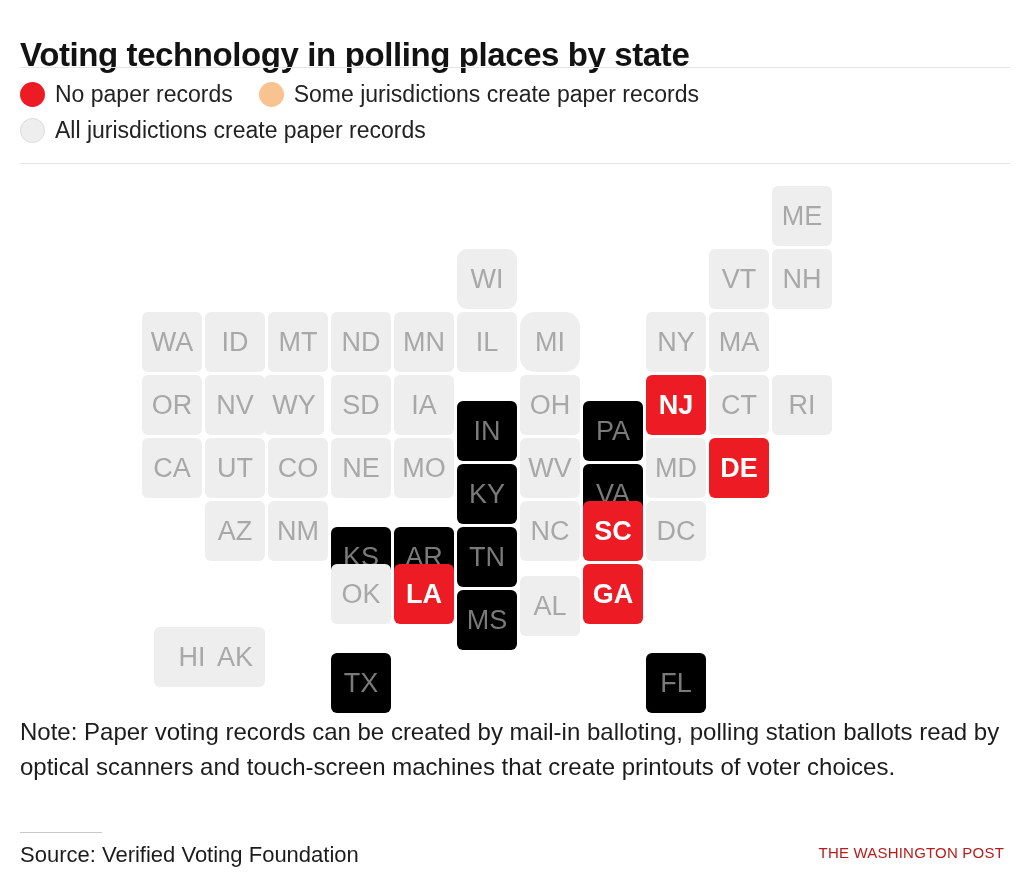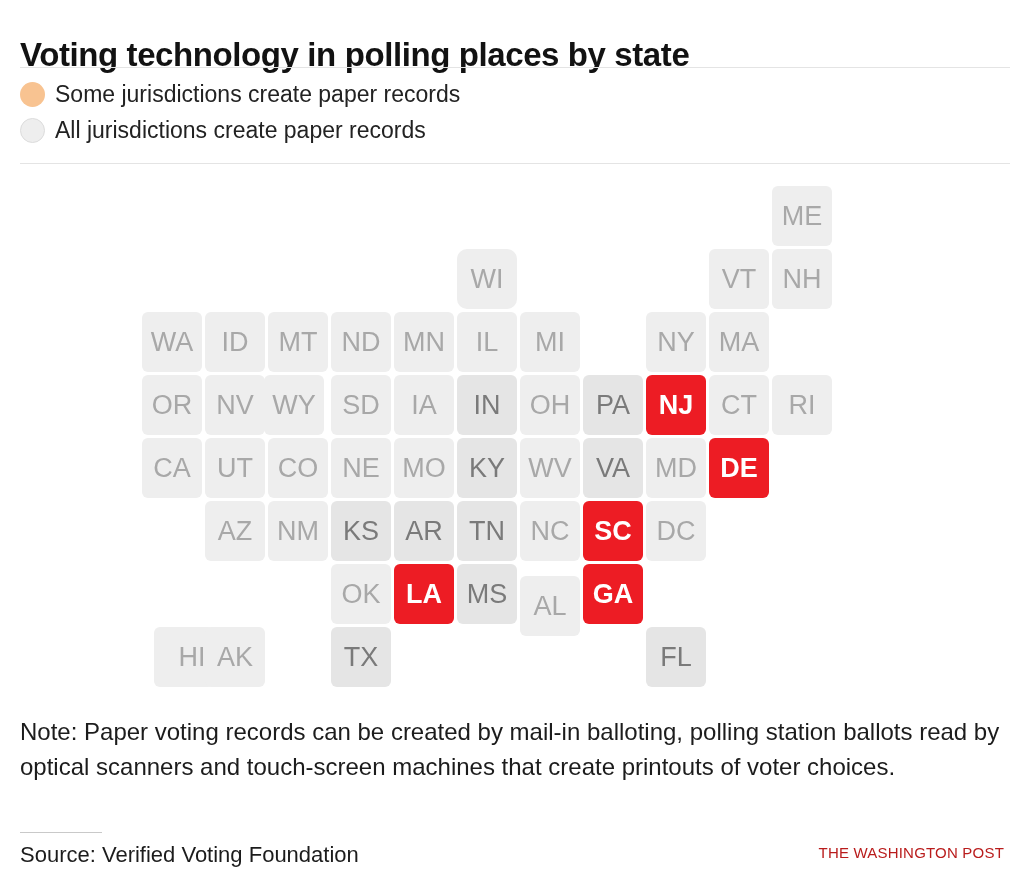--- a/index.html
+++ b/index.html
@@ -108,23 +108,24 @@
     justify-content: center;
     box-sizing: border-box;
     font-size: 27px;
   }
   .cat-all {
     background: #eeeeee;
     color: #a8a8a8;
     font-weight: normal;
   }
   .cat-some {
-    background: #e5e5e5;
+    background: #000000;
     color: #7a7a7a;
     font-weight: normal;
+    margin-top: 26px;
   }
   .cat-none {
     background: #ed1c24;
     color: #ffffff;
     font-weight: bold;
   }
 
   
   .note {
     position: absolute;
@@ -158,20 +159,24 @@
 
 <div class="page">
 
   <h1 class="title">Voting technology in polling places by state</h1>
 
   <div class="rule rule-top"></div>
 
   <div class="legend">
     <div class="legend-row">
       <div class="legend-item">
+        <span class="swatch swatch-none"></span>
+        <span class="legend-label">No paper records</span>
+      </div>
+      <div class="legend-item">
         <span class="swatch swatch-some"></span>
         <span class="legend-label">Some jurisdictions create paper records</span>
       </div>
     </div>
     <div class="legend-row">
       <div class="legend-item">
         <span class="swatch swatch-all"></span>
         <span class="legend-label">All jurisdictions create paper records</span>
       </div>
     </div>
@@ -203,21 +208,21 @@
       </div>
       <div class="state-cell cat-all" style="left: 331px; top: 312px;">
         <span>ND</span>
       </div>
       <div class="state-cell cat-all" style="left: 394px; top: 312px;">
         <span>MN</span>
       </div>
       <div class="state-cell cat-all" style="left: 457px; top: 312px;">
         <span>IL</span>
       </div>
-      <div class="state-cell cat-all" style="left: 520px; top: 312px;">
+      <div class="state-cell cat-all" style="left: 520px; top: 312px; border-radius: 15px;">
         <span>MI</span>
       </div>
       <div class="state-cell cat-all" style="left: 646px; top: 312px;">
         <span>NY</span>
       </div>
       <div class="state-cell cat-all" style="left: 709px; top: 312px;">
         <span>MA</span>
       </div>
       <div class="state-cell cat-all" style="left: 142px; top: 375px;">
         <span>OR</span>

